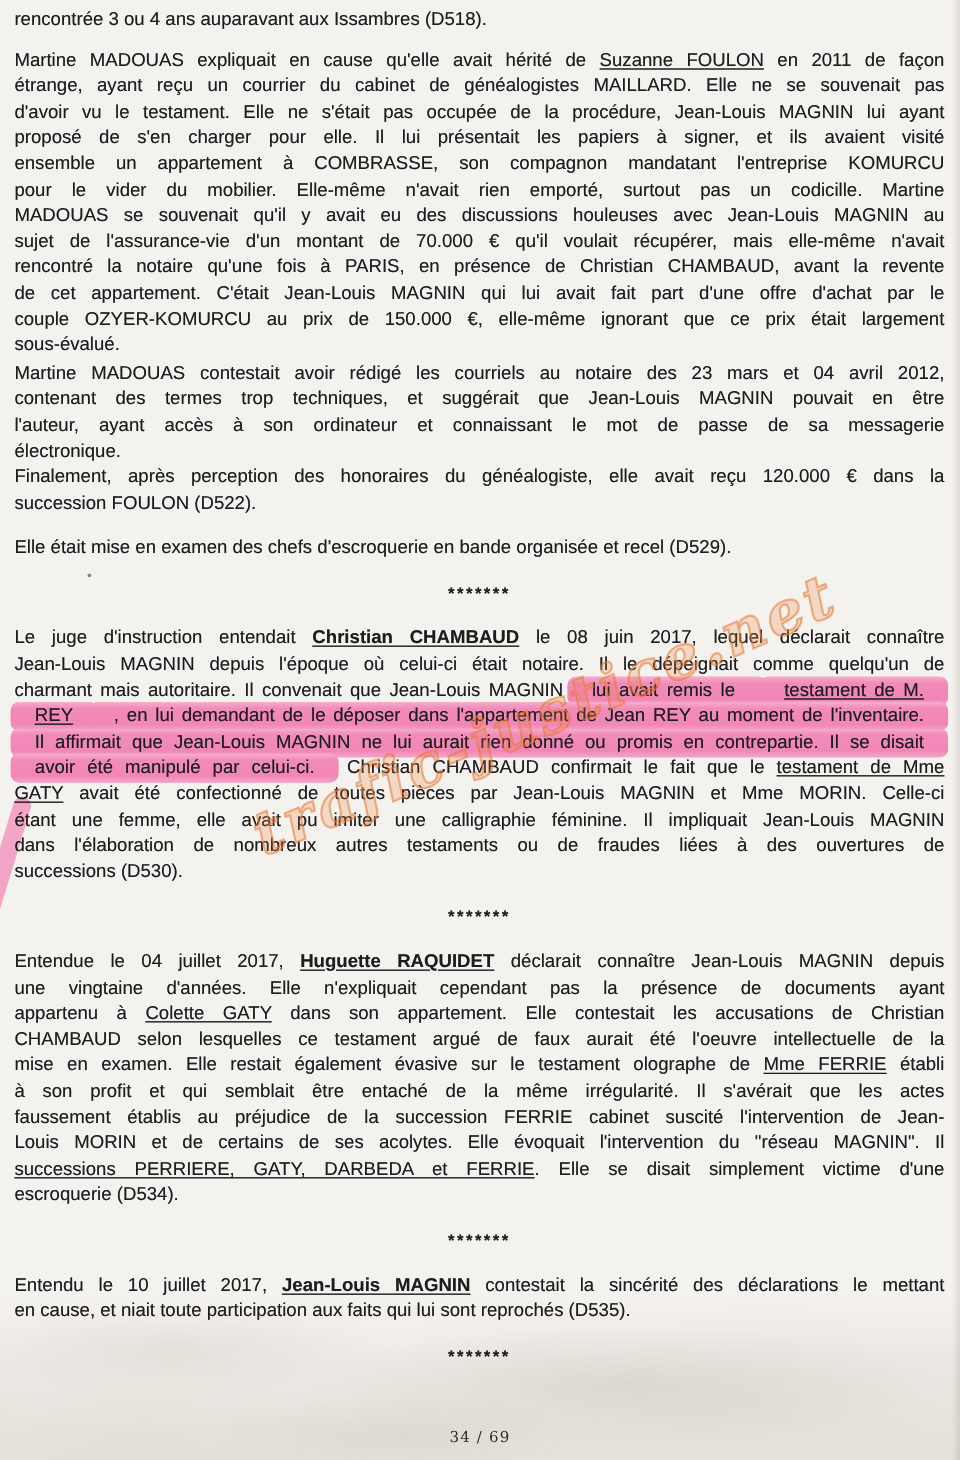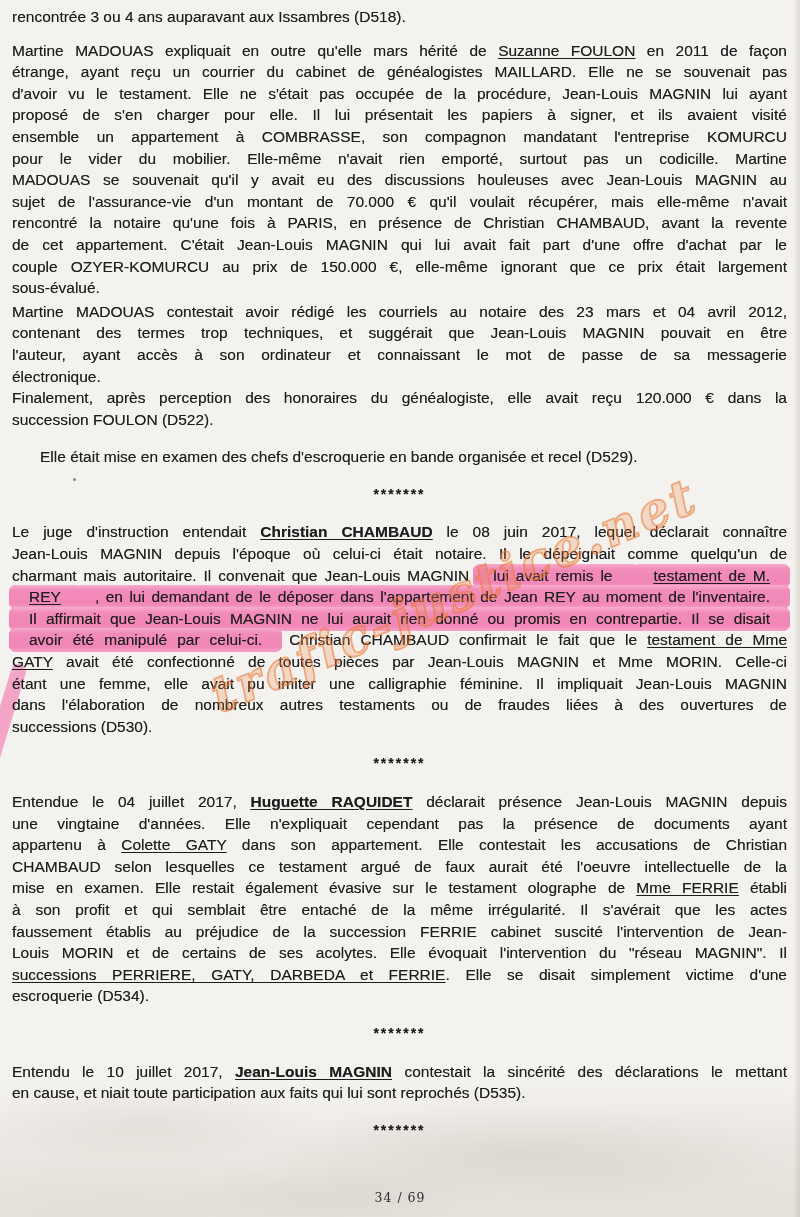--- a/index.html
+++ b/index.html
@@ -19,21 +19,21 @@
     position:relative;
     padding:6px 13px 0 12px;
     font-size:15.5px;
     line-height:21.6px;
     text-shadow:0 0 .5px rgba(25,25,25,.55);
     z-index:2;
   }
   .paragraph{margin:0;}
   .doc-body > .paragraph:nth-child(2){margin-top:12px;}
   .doc-body > .paragraph:nth-child(3){margin-top:2px;}
-  .doc-body > .paragraph:nth-child(5){margin-top:16px;margin-left:28px;}
+  .doc-body > .paragraph:nth-child(5){margin-top:16px;}
   .line{text-align:justify;text-align-last:justify;}
   .line.last{text-align-last:left;}
   .b{font-weight:bold;}
   .u{text-decoration:underline;text-underline-offset:2px;}
   .hl{
     background-color:var(--hl,#f07cb0);
     background-image:linear-gradient(to bottom,
       color-mix(in srgb, var(--hl,#f07cb0) 62%, white) 0%,
       color-mix(in srgb, var(--hl,#f07cb0) 88%, white) 22%,
       color-mix(in srgb, var(--hl,#f07cb0) 92%, white) 78%,
@@ -117,21 +117,21 @@
 <body>
 
 <div class="page">
   <div class="swoosh"></div>
   <div class="bottom-shade"></div>
   <div class="doc-body">
       <div class="paragraph">
         <div class="line last"><span>rencontrée 3 ou 4 ans auparavant aux Issambres (D518).</span></div>
       </div>
       <div class="paragraph">
-        <div class="line"><span>Martine MADOUAS expliquait en outre qu'elle mars hérité de </span><span class="u">Suzanne FOULON</span><span> en 2011 de façon</span></div>
+        <div class="line"><span>Martine MADOUAS expliquait en cause qu'elle avait hérité de </span><span class="u">Suzanne FOULON</span><span> en 2011 de façon</span></div>
         <div class="line"><span>étrange, ayant reçu un courrier du cabinet de généalogistes MAILLARD. Elle ne se souvenait pas</span></div>
         <div class="line"><span>d'avoir vu le testament. Elle ne s'était pas occupée de la procédure, Jean-Louis MAGNIN lui ayant</span></div>
         <div class="line"><span>proposé de s'en charger pour elle. Il lui présentait les papiers à signer, et ils avaient visité</span></div>
         <div class="line"><span>ensemble un appartement à COMBRASSE, son compagnon mandatant l'entreprise KOMURCU</span></div>
         <div class="line"><span>pour le vider du mobilier. Elle-même n'avait rien emporté, surtout pas un codicille. Martine</span></div>
         <div class="line"><span>MADOUAS se souvenait qu'il y avait eu des discussions houleuses avec Jean-Louis MAGNIN au</span></div>
         <div class="line"><span>sujet de l'assurance-vie d'un montant de 70.000 € qu'il voulait récupérer, mais elle-même n'avait</span></div>
         <div class="line"><span>rencontré la notaire qu'une fois à PARIS, en présence de Christian CHAMBAUD, avant la revente</span></div>
         <div class="line"><span>de cet appartement. C'était Jean-Louis MAGNIN qui lui avait fait part d'une offre d'achat par le</span></div>
         <div class="line"><span>couple OZYER-KOMURCU au prix de 150.000 €, elle-même ignorant que ce prix était largement</span></div>
@@ -158,21 +158,21 @@
         <div class="line"><span class="u hl">REY</span><span class="hl">, en lui demandant de le déposer dans l'appartement de Jean REY au moment de l'inventaire.</span></div>
         <div class="line"><span class="hl">Il affirmait que Jean-Louis MAGNIN ne lui aurait rien donné ou promis en contrepartie. Il se disait</span></div>
         <div class="line"><span class="hl">avoir été manipulé par celui-ci.</span><span> Christian CHAMBAUD confirmait le fait que le </span><span class="u">testament de Mme</span></div>
         <div class="line"><span class="u">GATY</span><span> avait été confectionné de toutes pièces par Jean-Louis MAGNIN et Mme MORIN. Celle-ci</span></div>
         <div class="line"><span>étant une femme, elle avait pu imiter une calligraphie féminine. Il impliquait Jean-Louis MAGNIN</span></div>
         <div class="line"><span>dans l'élaboration de nombreux autres testaments ou de fraudes liées à des ouvertures de</span></div>
         <div class="line last"><span>successions (D530).</span></div>
       </div>
       <div class="separator">*******</div>
       <div class="paragraph">
-        <div class="line"><span>Entendue le 04 juillet 2017, </span><span class="b u">Huguette RAQUIDET</span><span> déclarait présence Jean-Louis MAGNIN depuis</span></div>
+        <div class="line"><span>Entendue le 04 juillet 2017, </span><span class="b u">Huguette RAQUIDET</span><span> déclarait connaître Jean-Louis MAGNIN depuis</span></div>
         <div class="line"><span>une vingtaine d'années. Elle n'expliquait cependant pas la présence de documents ayant</span></div>
         <div class="line"><span>appartenu à </span><span class="u">Colette GATY</span><span> dans son appartement. Elle contestait les accusations de Christian</span></div>
         <div class="line"><span>CHAMBAUD selon lesquelles ce testament argué de faux aurait été l'oeuvre intellectuelle de la</span></div>
         <div class="line"><span>mise en examen. Elle restait également évasive sur le testament olographe de </span><span class="u">Mme FERRIE</span><span> établi</span></div>
         <div class="line"><span>à son profit et qui semblait être entaché de la même irrégularité. Il s'avérait que les actes</span></div>
         <div class="line"><span>faussement établis au préjudice de la succession FERRIE cabinet suscité l'intervention de Jean-</span></div>
         <div class="line"><span>Louis MORIN et de certains de ses acolytes. Elle évoquait l'intervention du "réseau MAGNIN". Il</span></div>
         <div class="line"><span class="u">successions PERRIERE, GATY, DARBEDA et FERRIE</span><span>. Elle se disait simplement victime d'une</span></div>
         <div class="line last"><span>escroquerie (D534).</span></div>
       </div>

